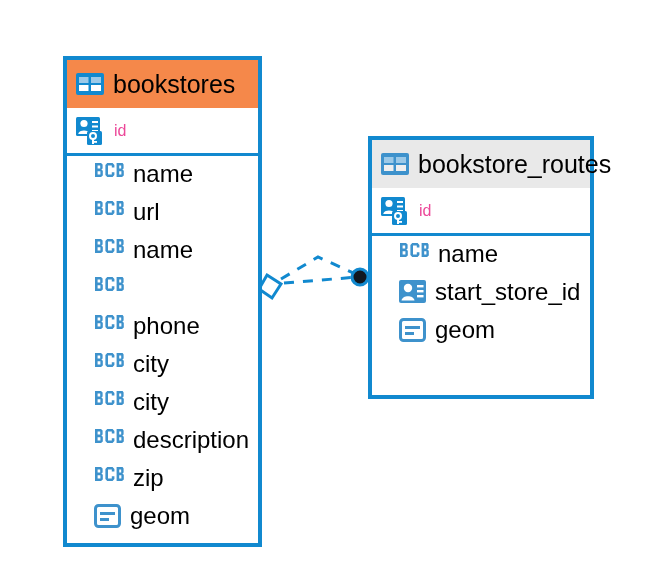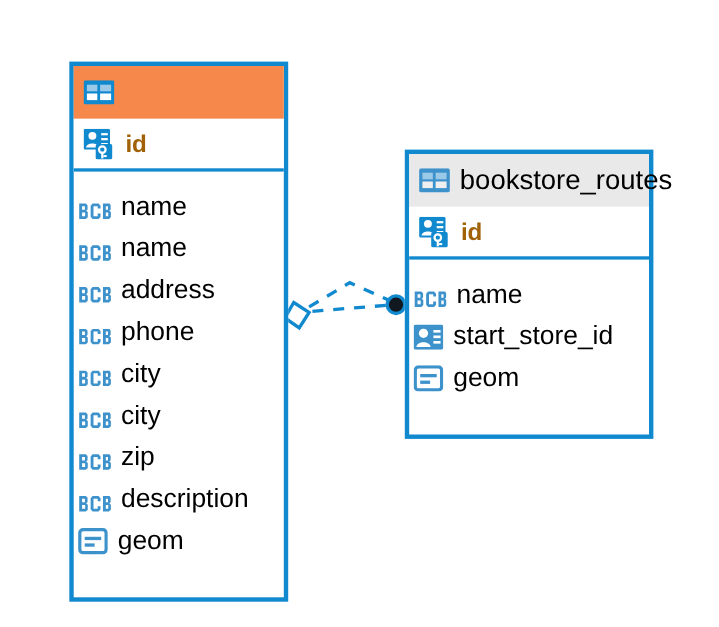--- a/index.html
+++ b/index.html
@@ -48,37 +48,37 @@
     display: flex;
     align-items: center;
     box-sizing: border-box;
     height: 48px;
     padding-left: 9px;
     gap: 8px;
     border-bottom: 3px solid #1189CF;
     background: #ffffff;
   }
   .pk-label {
-    font-size: 22px;
-    font-weight: bold;
-    color: #a16207;
+    font-size: 16px;
+    font-weight: normal;
+    color: #ec4899;
     line-height: 1;
     white-space: nowrap;
   }
 
   .field-list {
     padding-top: 6px;
     padding-bottom: 6px;
   }
   .field-row {
     display: flex;
-    align-items: flex-end;
+    align-items: flex-start;
     box-sizing: border-box;
     height: 38px;
-    padding-left: 4px;
+    padding-left: 27px;
     gap: 9px;
   }
   .field-label {
     font-size: 24px;
     color: #000000;
     line-height: 1;
     white-space: nowrap;
   }
 
   
@@ -130,20 +130,21 @@
     <div class="entity-header orange">
       <span class="icon icon-table">
         <svg viewBox="0 0 28 22" xmlns="http://www.w3.org/2000/svg">
           <rect x="0" y="0" width="28" height="22" rx="2" fill="#1189CF"></rect>
           <rect x="3" y="4" width="9.5" height="6" fill="#9BC9E8"></rect>
           <rect x="15" y="4" width="10" height="6" fill="#9BC9E8"></rect>
           <rect x="3" y="12" width="9.5" height="6" fill="#ffffff"></rect>
           <rect x="15" y="12" width="10" height="6" fill="#ffffff"></rect>
         </svg>
       </span>
+      <span class="entity-title">bookstores</span>
     </div>
 
     <div class="pk-row">
       <span class="icon icon-pk">
         <svg viewBox="0 0 30 28" xmlns="http://www.w3.org/2000/svg">
           <rect x="0" y="0" width="24" height="19" rx="1.5" fill="#1189CF"></rect>
           <circle cx="8" cy="6.5" r="3.6" fill="#ffffff"></circle>
           <path d="M2.2 17 C2.8 12.4 13.2 12.4 13.8 17 Z" fill="#ffffff"></path>
           <rect x="16" y="4" width="6" height="2" fill="#ffffff"></rect>
           <rect x="16" y="8.5" width="6" height="2" fill="#ffffff"></rect>
@@ -167,20 +168,34 @@
                      M3.6 9.2 L3.6 12.6 L6.4 12.6 L6.4 9.2 Z" fill="#3E92CC"></path>
             <path d="M11.4 3 L13.2 1 L18.6 1 L20.4 3 L20.4 5.6 L17.8 5.6 L17.8 3.4 L14 3.4 L14 12.6 L17.8 12.6 L17.8 10.2 L20.4 10.2 L20.4 13 L18.6 15 L13.2 15 L11.4 13 Z" fill="#3E92CC"></path>
             <path d="M22.6 15 L22.6 1 L28.6 1 L29.6 2.6 L29.6 6.4 L28.4 7.6 L29.8 8.8 L29.8 13.4 L28 15 Z
                      M25.2 3.4 L25.2 6.6 L27.2 6.6 L27.2 3.4 Z
                      M25.2 9.2 L25.2 12.6 L27.4 12.6 L27.4 9.2 Z" fill="#3E92CC"></path>
           </svg>
         </span>
         <span class="field-label">name</span>
       </div>
 
+      <div class="field-row">
+        <span class="icon icon-abc">
+          <svg viewBox="0 0 30 16" xmlns="http://www.w3.org/2000/svg">
+            <path d="M1 15 L1 1 L7 1 L8.6 2.6 L8.6 6.4 L7.4 7.6 L8.8 8.8 L8.8 13.4 L7 15 Z
+                     M3.6 3.4 L3.6 6.6 L6.2 6.6 L6.2 3.4 Z
+                     M3.6 9.2 L3.6 12.6 L6.4 12.6 L6.4 9.2 Z" fill="#3E92CC"></path>
+            <path d="M11.4 3 L13.2 1 L18.6 1 L20.4 3 L20.4 5.6 L17.8 5.6 L17.8 3.4 L14 3.4 L14 12.6 L17.8 12.6 L17.8 10.2 L20.4 10.2 L20.4 13 L18.6 15 L13.2 15 L11.4 13 Z" fill="#3E92CC"></path>
+            <path d="M22.6 15 L22.6 1 L28.6 1 L29.6 2.6 L29.6 6.4 L28.4 7.6 L29.8 8.8 L29.8 13.4 L28 15 Z
+                     M25.2 3.4 L25.2 6.6 L27.2 6.6 L27.2 3.4 Z
+                     M25.2 9.2 L25.2 12.6 L27.4 12.6 L27.4 9.2 Z" fill="#3E92CC"></path>
+          </svg>
+        </span>
+        <span class="field-label">url</span>
+      </div>
 
       <div class="field-row">
         <span class="icon icon-abc">
           <svg viewBox="0 0 30 16" xmlns="http://www.w3.org/2000/svg">
             <path d="M1 15 L1 1 L7 1 L8.6 2.6 L8.6 6.4 L7.4 7.6 L8.8 8.8 L8.8 13.4 L7 15 Z
                      M3.6 3.4 L3.6 6.6 L6.2 6.6 L6.2 3.4 Z
                      M3.6 9.2 L3.6 12.6 L6.4 12.6 L6.4 9.2 Z" fill="#3E92CC"></path>
             <path d="M11.4 3 L13.2 1 L18.6 1 L20.4 3 L20.4 5.6 L17.8 5.6 L17.8 3.4 L14 3.4 L14 12.6 L17.8 12.6 L17.8 10.2 L20.4 10.2 L20.4 13 L18.6 15 L13.2 15 L11.4 13 Z" fill="#3E92CC"></path>
             <path d="M22.6 15 L22.6 1 L28.6 1 L29.6 2.6 L29.6 6.4 L28.4 7.6 L29.8 8.8 L29.8 13.4 L28 15 Z
                      M25.2 3.4 L25.2 6.6 L27.2 6.6 L27.2 3.4 Z
@@ -195,21 +210,20 @@
           <svg viewBox="0 0 30 16" xmlns="http://www.w3.org/2000/svg">
             <path d="M1 15 L1 1 L7 1 L8.6 2.6 L8.6 6.4 L7.4 7.6 L8.8 8.8 L8.8 13.4 L7 15 Z
                      M3.6 3.4 L3.6 6.6 L6.2 6.6 L6.2 3.4 Z
                      M3.6 9.2 L3.6 12.6 L6.4 12.6 L6.4 9.2 Z" fill="#3E92CC"></path>
             <path d="M11.4 3 L13.2 1 L18.6 1 L20.4 3 L20.4 5.6 L17.8 5.6 L17.8 3.4 L14 3.4 L14 12.6 L17.8 12.6 L17.8 10.2 L20.4 10.2 L20.4 13 L18.6 15 L13.2 15 L11.4 13 Z" fill="#3E92CC"></path>
             <path d="M22.6 15 L22.6 1 L28.6 1 L29.6 2.6 L29.6 6.4 L28.4 7.6 L29.8 8.8 L29.8 13.4 L28 15 Z
                      M25.2 3.4 L25.2 6.6 L27.2 6.6 L27.2 3.4 Z
                      M25.2 9.2 L25.2 12.6 L27.4 12.6 L27.4 9.2 Z" fill="#3E92CC"></path>
           </svg>
         </span>
-        <span class="field-label">address</span>
       </div>
 
       <div class="field-row">
         <span class="icon icon-abc">
           <svg viewBox="0 0 30 16" xmlns="http://www.w3.org/2000/svg">
             <path d="M1 15 L1 1 L7 1 L8.6 2.6 L8.6 6.4 L7.4 7.6 L8.8 8.8 L8.8 13.4 L7 15 Z
                      M3.6 3.4 L3.6 6.6 L6.2 6.6 L6.2 3.4 Z
                      M3.6 9.2 L3.6 12.6 L6.4 12.6 L6.4 9.2 Z" fill="#3E92CC"></path>
             <path d="M11.4 3 L13.2 1 L18.6 1 L20.4 3 L20.4 5.6 L17.8 5.6 L17.8 3.4 L14 3.4 L14 12.6 L17.8 12.6 L17.8 10.2 L20.4 10.2 L20.4 13 L18.6 15 L13.2 15 L11.4 13 Z" fill="#3E92CC"></path>
             <path d="M22.6 15 L22.6 1 L28.6 1 L29.6 2.6 L29.6 6.4 L28.4 7.6 L29.8 8.8 L29.8 13.4 L28 15 Z
@@ -255,36 +269,36 @@
           <svg viewBox="0 0 30 16" xmlns="http://www.w3.org/2000/svg">
             <path d="M1 15 L1 1 L7 1 L8.6 2.6 L8.6 6.4 L7.4 7.6 L8.8 8.8 L8.8 13.4 L7 15 Z
                      M3.6 3.4 L3.6 6.6 L6.2 6.6 L6.2 3.4 Z
                      M3.6 9.2 L3.6 12.6 L6.4 12.6 L6.4 9.2 Z" fill="#3E92CC"></path>
             <path d="M11.4 3 L13.2 1 L18.6 1 L20.4 3 L20.4 5.6 L17.8 5.6 L17.8 3.4 L14 3.4 L14 12.6 L17.8 12.6 L17.8 10.2 L20.4 10.2 L20.4 13 L18.6 15 L13.2 15 L11.4 13 Z" fill="#3E92CC"></path>
             <path d="M22.6 15 L22.6 1 L28.6 1 L29.6 2.6 L29.6 6.4 L28.4 7.6 L29.8 8.8 L29.8 13.4 L28 15 Z
                      M25.2 3.4 L25.2 6.6 L27.2 6.6 L27.2 3.4 Z
                      M25.2 9.2 L25.2 12.6 L27.4 12.6 L27.4 9.2 Z" fill="#3E92CC"></path>
           </svg>
         </span>
+        <span class="field-label">description</span>
+      </div>
+
+      <div class="field-row">
+        <span class="icon icon-abc">
+          <svg viewBox="0 0 30 16" xmlns="http://www.w3.org/2000/svg">
+            <path d="M1 15 L1 1 L7 1 L8.6 2.6 L8.6 6.4 L7.4 7.6 L8.8 8.8 L8.8 13.4 L7 15 Z
+                     M3.6 3.4 L3.6 6.6 L6.2 6.6 L6.2 3.4 Z
+                     M3.6 9.2 L3.6 12.6 L6.4 12.6 L6.4 9.2 Z" fill="#3E92CC"></path>
+            <path d="M11.4 3 L13.2 1 L18.6 1 L20.4 3 L20.4 5.6 L17.8 5.6 L17.8 3.4 L14 3.4 L14 12.6 L17.8 12.6 L17.8 10.2 L20.4 10.2 L20.4 13 L18.6 15 L13.2 15 L11.4 13 Z" fill="#3E92CC"></path>
+            <path d="M22.6 15 L22.6 1 L28.6 1 L29.6 2.6 L29.6 6.4 L28.4 7.6 L29.8 8.8 L29.8 13.4 L28 15 Z
+                     M25.2 3.4 L25.2 6.6 L27.2 6.6 L27.2 3.4 Z
+                     M25.2 9.2 L25.2 12.6 L27.4 12.6 L27.4 9.2 Z" fill="#3E92CC"></path>
+          </svg>
+        </span>
         <span class="field-label">zip</span>
-      </div>
-
-      <div class="field-row">
-        <span class="icon icon-abc">
-          <svg viewBox="0 0 30 16" xmlns="http://www.w3.org/2000/svg">
-            <path d="M1 15 L1 1 L7 1 L8.6 2.6 L8.6 6.4 L7.4 7.6 L8.8 8.8 L8.8 13.4 L7 15 Z
-                     M3.6 3.4 L3.6 6.6 L6.2 6.6 L6.2 3.4 Z
-                     M3.6 9.2 L3.6 12.6 L6.4 12.6 L6.4 9.2 Z" fill="#3E92CC"></path>
-            <path d="M11.4 3 L13.2 1 L18.6 1 L20.4 3 L20.4 5.6 L17.8 5.6 L17.8 3.4 L14 3.4 L14 12.6 L17.8 12.6 L17.8 10.2 L20.4 10.2 L20.4 13 L18.6 15 L13.2 15 L11.4 13 Z" fill="#3E92CC"></path>
-            <path d="M22.6 15 L22.6 1 L28.6 1 L29.6 2.6 L29.6 6.4 L28.4 7.6 L29.8 8.8 L29.8 13.4 L28 15 Z
-                     M25.2 3.4 L25.2 6.6 L27.2 6.6 L27.2 3.4 Z
-                     M25.2 9.2 L25.2 12.6 L27.4 12.6 L27.4 9.2 Z" fill="#3E92CC"></path>
-          </svg>
-        </span>
-        <span class="field-label">description</span>
       </div>
 
       <div class="field-row">
         <span class="icon icon-geom">
           <svg viewBox="0 0 27 24" xmlns="http://www.w3.org/2000/svg">
             <rect x="1.5" y="1.5" width="24" height="21" rx="3" fill="#ffffff" stroke="#3E92CC" stroke-width="3"></rect>
             <rect x="6" y="8" width="15" height="3" fill="#3E92CC"></rect>
             <rect x="6" y="14" width="9" height="3" fill="#3E92CC"></rect>
           </svg>
         </span>

